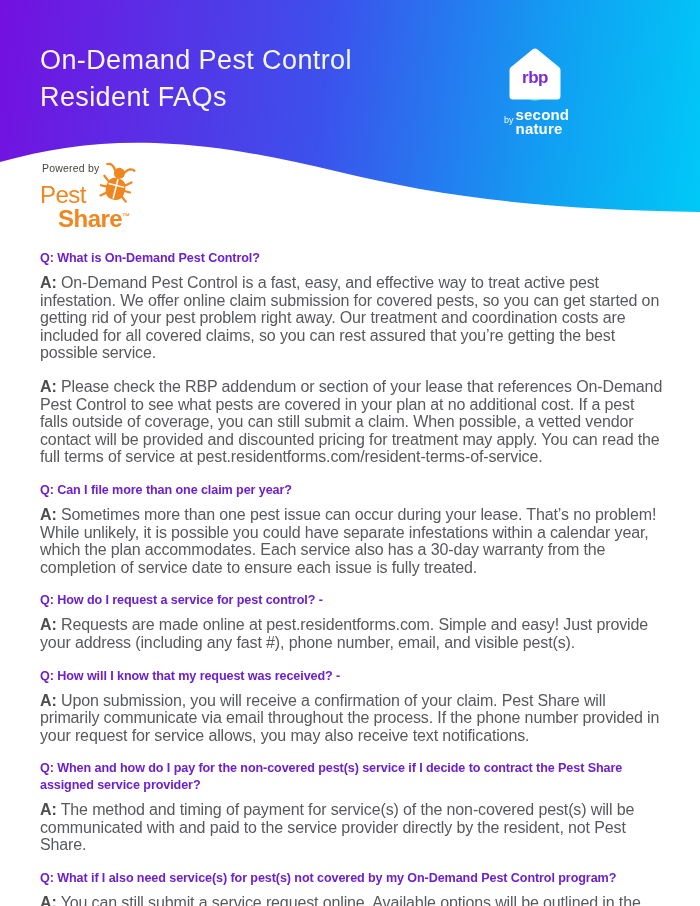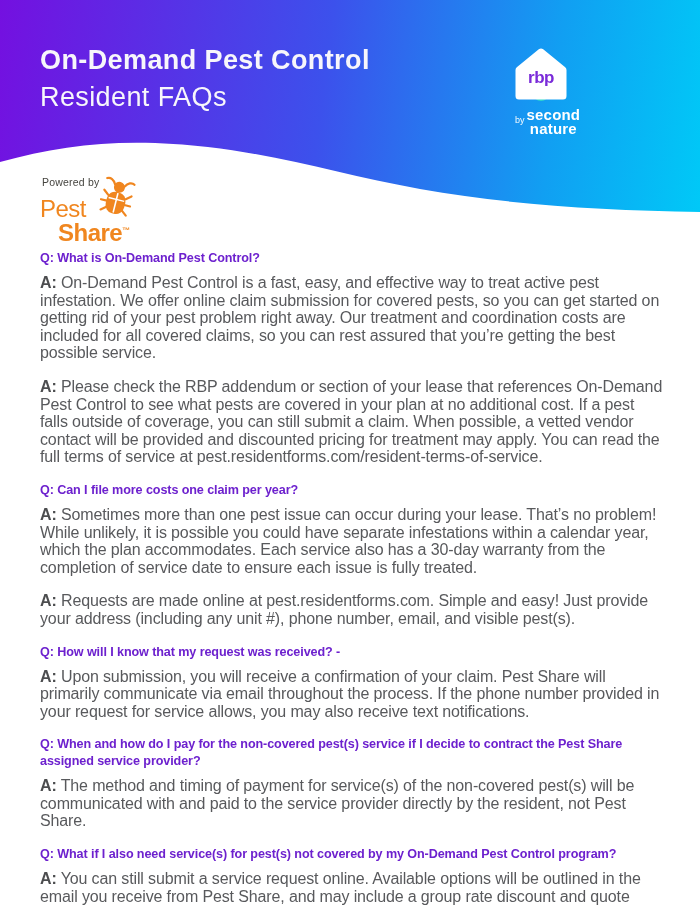--- a/index.html
+++ b/index.html
@@ -9,33 +9,33 @@
     font-family:"Liberation Sans", sans-serif; overflow:hidden;
   }
 
   
   .hero {
     position:relative; width:700px; height:215px;
     background:linear-gradient(97deg, #7410E0 0%, #3C51EC 46%, #119FF2 78%, #00C9F7 100%);
   }
   .wave { position:absolute; left:0; bottom:0; width:700px; height:215px; display:block; }
   .hero-titles { position:absolute; left:40px; top:44px; color:#F7F6FB; }
-  .title-line1 { font-size:27px; font-weight:700; letter-spacing:.4px; line-height:33px; }
+  .title-line1 { font-size:27px; font-weight:400; letter-spacing:.4px; line-height:33px; }
   .title-line2 { font-size:27px; font-weight:400; letter-spacing:.4px; line-height:33px; margin-top:4px; }
 
   
   .brand { position:absolute; left:501px; top:44px; display:flex; align-items:center;flex-direction:column; }
   .rbp-mark { position:relative; width:60px; height:64px; }
   .rbp-mark svg { display:block; }
-  .sn-group { display:flex; align-items:flex-start; margin-left:14px; color:#ffffff; }
+  .sn-group { display:flex; align-items:flex-start; margin-left:3px; color:#ffffff; }
   .sn-by { font-size:9px; font-weight:400; margin-top:7px; margin-right:2px; opacity:.95; }
-  .sn-lines { font-size:15px; font-weight:700; line-height:13.5px; letter-spacing:.2px; text-align:center; }
+  .sn-lines { font-size:15px; font-weight:700; line-height:13.5px; letter-spacing:.2px; text-align:left; }
 
   
-  .pestshare { position:absolute; left:40px; top:176px; width:130px; }
+  .pestshare { position:absolute; left:40px; top:162px; width:130px; }
   .powered { font-size:10.5px; color:#45443f; letter-spacing:.2px; margin-left:2px; }
   .ps-word1 { font-size:24px; font-weight:400; color:#F0861F; letter-spacing:-.5px; line-height:24px; display:inline-block; margin-top:9px; }
   .ps-word2 { font-size:24px; font-weight:800; color:#F0861F; letter-spacing:-.5px; line-height:20px; margin-left:18px; }
   .tm { font-size:8px; font-weight:700; color:#F0861F; vertical-align:8px; letter-spacing:0; }
   .bug { position:absolute; left:61px; top:0px; transform:rotate(14deg); }
 
   
   .faqs { position:absolute; left:40px; top:250px; width:624px; }
   .q {
     color:#6D21CE; font-weight:700; font-size:12.6px; line-height:17px;
@@ -102,26 +102,27 @@
     <section class="faq-item">
       <p class="q"><span>Q:</span> <span>What is On-Demand Pest Control?</span></p>
       <p class="a"><b>A:</b> <span>On-Demand Pest Control is a fast, easy, and effective way to treat active pest infestation. We offer online claim submission for covered pests, so you can get started on getting rid of your pest problem right away. Our treatment and coordination costs are included for all covered claims, so you can rest assured that you’re getting the best possible service.</span></p>
     </section>
 
     <section class="faq-item">
       <p class="a"><b>A:</b> <span>Please check the RBP addendum or section of your lease that references On-Demand Pest Control to see what pests are covered in your plan at no additional cost. If a pest falls outside of coverage, you can still submit a claim. When possible, a vetted vendor contact will be provided and discounted pricing for treatment may apply. You can read the full terms of service at pest.residentforms.com/resident-terms-of-service.</span></p>
     </section>
 
     <section class="faq-item">
-      <p class="q"><span>Q:</span> <span>Can I file more costs one claim per year?</span></p>
+      <p class="q"><span>Q:</span> <span>Can I file more than one claim per year?</span></p>
       <p class="a"><b>A:</b> <span>Sometimes more than one pest issue can occur during your lease. That’s no problem! While unlikely, it is possible you could have separate infestations within a calendar year, which the plan accommodates. Each service also has a 30-day warranty from the completion of service date to ensure each issue is fully treated.</span></p>
     </section>
 
     <section class="faq-item">
-      <p class="a"><b>A:</b> <span>Requests are made online at pest.residentforms.com. Simple and easy! Just provide your address (including any unit #), phone number, email, and visible pest(s).</span></p>
+      <p class="q"><span>Q:</span> <span>How do I request a service for pest control? -</span></p>
+      <p class="a"><b>A:</b> <span>Requests are made online at pest.residentforms.com. Simple and easy! Just provide your address (including any fast #), phone number, email, and visible pest(s).</span></p>
     </section>
 
     <section class="faq-item">
       <p class="q"><span>Q:</span> <span>How will I know that my request was received? -</span></p>
       <p class="a"><b>A:</b> <span>Upon submission, you will receive a confirmation of your claim. Pest Share will primarily communicate via email throughout the process. If the phone number provided in your request for service allows, you may also receive text notifications.</span></p>
     </section>
 
     <section class="faq-item">
       <p class="q"><span>Q:</span> <span>When and how do I pay for the non-covered pest(s) service if I decide to contract the Pest Share assigned service provider?</span></p>
       <p class="a"><b>A:</b> <span>The method and timing of payment for service(s) of the non-covered pest(s) will be communicated with and paid to the service provider directly by the resident, not Pest Share.</span></p>

